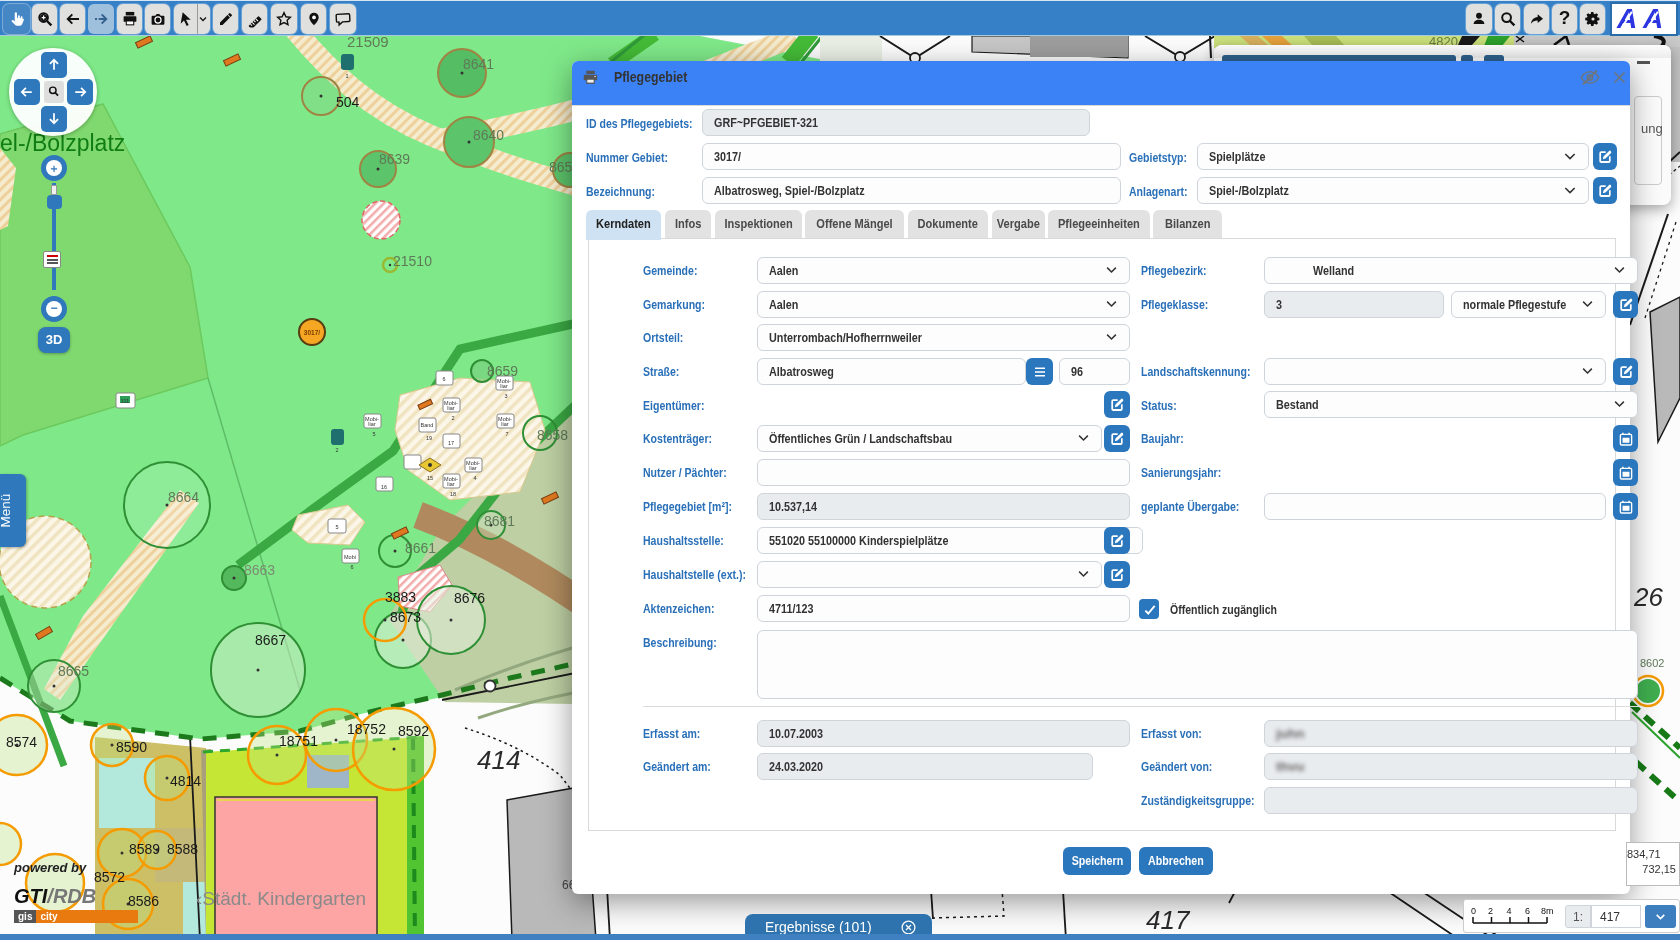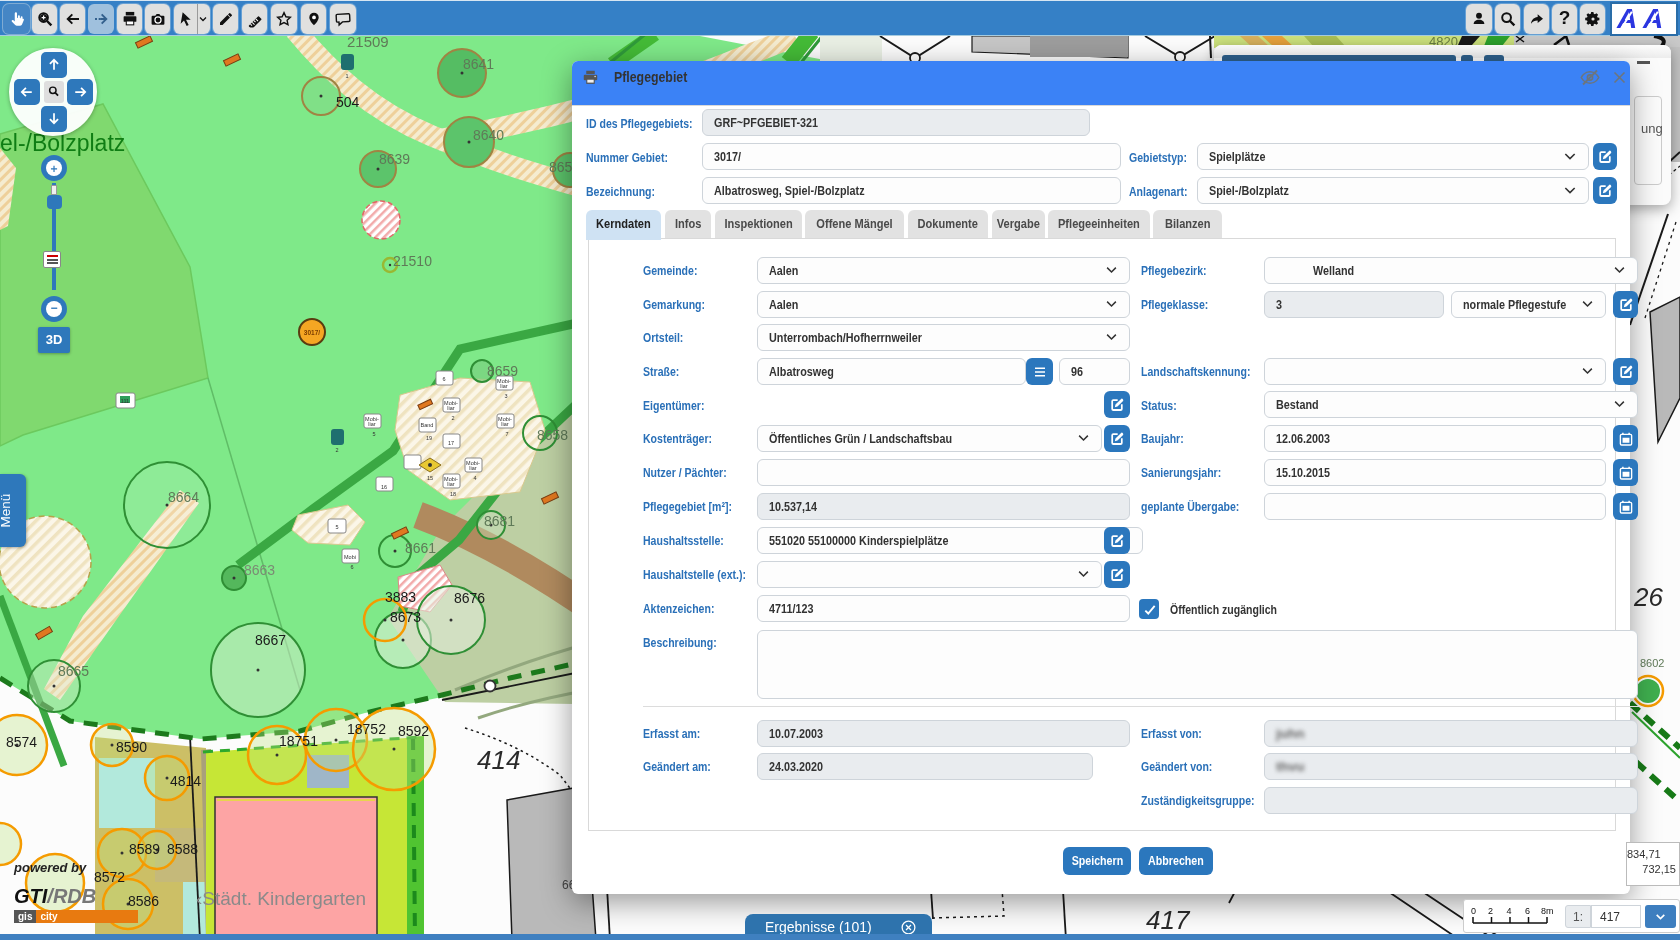--- a/index.html
+++ b/index.html
@@ -469,21 +469,21 @@
   <div class="abs" style="left:47px;top:195px;width:15px;height:14px;background:#2e78bb;border-radius:4px;"></div>
   <div class="abs" style="left:43px;top:251px;width:18px;height:17px;background:#fff;border:1px solid #888;border-radius:2px;">
     <div style="position:absolute;left:3px;top:3px;width:11px;height:2px;background:#c00;"></div>
     <div style="position:absolute;left:3px;top:7px;width:11px;height:1.5px;background:#555;"></div>
     <div style="position:absolute;left:3px;top:10px;width:11px;height:1.5px;background:#555;"></div>
   </div>
   <div class="abs" style="left:41px;top:296px;width:26px;height:26px;background:#2e78bb;border-radius:50%;">
       <div style="position:absolute;left:5px;top:5px;width:16px;height:16px;background:#fff;border-radius:50%;"></div>
       <span style="position:absolute;left:0;width:100%;text-align:center;top:4.5px;color:#2e78bb;font-size:12px;font-weight:bold;">−</span>
     </div>
-  <div class="abs" style="left:38px;top:327px;width:32px;height:26px;background:#2e78bb;border-radius:2px;box-shadow:0 1px 3px rgba(0,0,0,0.3);color:#fff;font-size:13px;font-weight:bold;text-align:center;line-height:26px;">3D</div>
+  <div class="abs" style="left:38px;top:327px;width:32px;height:26px;background:#2e78bb;border-radius:8px;box-shadow:0 1px 3px rgba(0,0,0,0.3);color:#fff;font-size:13px;font-weight:bold;text-align:center;line-height:26px;">3D</div>
 </div>
 
 <div class="abs" style="left:0;top:474px;width:26px;height:73px;background:#2e78bb;border-radius:0 6px 6px 0;box-shadow:1px 1px 3px rgba(0,0,0,0.3);">
   <span style="position:absolute;left:-11px;top:29px;transform:rotate(-90deg);color:#fff;font-size:13.5px;">Menü</span>
 </div>
 
 <div class="abs" style="left:1214px;top:45px;width:457px;height:160px;background:#fbfbfb;border-radius:8px;box-shadow:0 4px 14px rgba(0,0,0,0.35);">
   <div style="position:absolute;left:0;top:0;width:100%;height:13px;background:linear-gradient(#fdfdfd,#ececec);border-radius:8px 8px 0 0;"></div>
   <div style="position:absolute;left:8px;top:10px;width:234px;height:10px;background:#2d5f8a;border-radius:3px;"></div>
   <div style="position:absolute;left:247px;top:10px;width:12px;height:10px;background:#2d5f8a;border-radius:3px;"></div>
@@ -663,30 +663,28 @@
         <svg width="16" height="16" viewBox="0 0 24 24" fill="#fff">
           <path d="M3.5 6.5a3 3 0 0 1 3-3h6.5v2.6H6.1v11.8h11.8v-6.9h2.6v6.9a3 3 0 0 1-3 3h-11a3 3 0 0 1-3-3z"></path>
           <path d="M20.8 3.2a2.1 2.1 0 0 1 0 3l-8.1 8.1-3.9 .9.9-3.9 8.1-8.1a2.1 2.1 0 0 1 3 0z"></path>
         </svg>
       </div>
     <span class="lbl" style="left:529px;top:337px;">Status:</span>
     <div class="inp sel" style="left:652px;top:330px;width:374px;height:27px;"><span class="t">Bestand</span><svg class="chev" width="15" height="15" viewBox="0 0 24 24">
           <path d="M5 9l7 7 7-7" fill="none" stroke="#333" stroke-width="2.4"></path>
         </svg></div>
     <span class="lbl" style="left:529px;top:370px;">Baujahr:</span>
-    <div class="inp" style="left:652px;top:364px;width:342px;height:27px;"><span class="t">12.06.2003</span></div>
     <div class="ebtn" style="left:1001px;top:364px;width:25px;">
         <svg width="15" height="15" viewBox="0 0 24 24" fill="#fff">
           <path d="M7 2v3M17 2v3" stroke="#fff" stroke-width="2.4"></path>
           <rect x="3" y="4.5" width="18" height="17" rx="2" fill="none" stroke="#fff" stroke-width="2.2"></rect>
           <rect x="6.5" y="10" width="11" height="8" fill="#fff"></rect>
         </svg>
       </div>
     <span class="lbl" style="left:529px;top:404px;">Sanierungsjahr:</span>
-    <div class="inp" style="left:652px;top:398px;width:342px;height:27px;"><span class="t">15.10.2015</span></div>
     <div class="ebtn" style="left:1001px;top:398px;width:25px;">
         <svg width="15" height="15" viewBox="0 0 24 24" fill="#fff">
           <path d="M7 2v3M17 2v3" stroke="#fff" stroke-width="2.4"></path>
           <rect x="3" y="4.5" width="18" height="17" rx="2" fill="none" stroke="#fff" stroke-width="2.2"></rect>
           <rect x="6.5" y="10" width="11" height="8" fill="#fff"></rect>
         </svg>
       </div>
     <span class="lbl" style="left:529px;top:438px;">geplante Übergabe:</span>
     <div class="inp" style="left:652px;top:432px;width:342px;height:27px;"></div>
     <div class="ebtn" style="left:1001px;top:432px;width:25px;">

